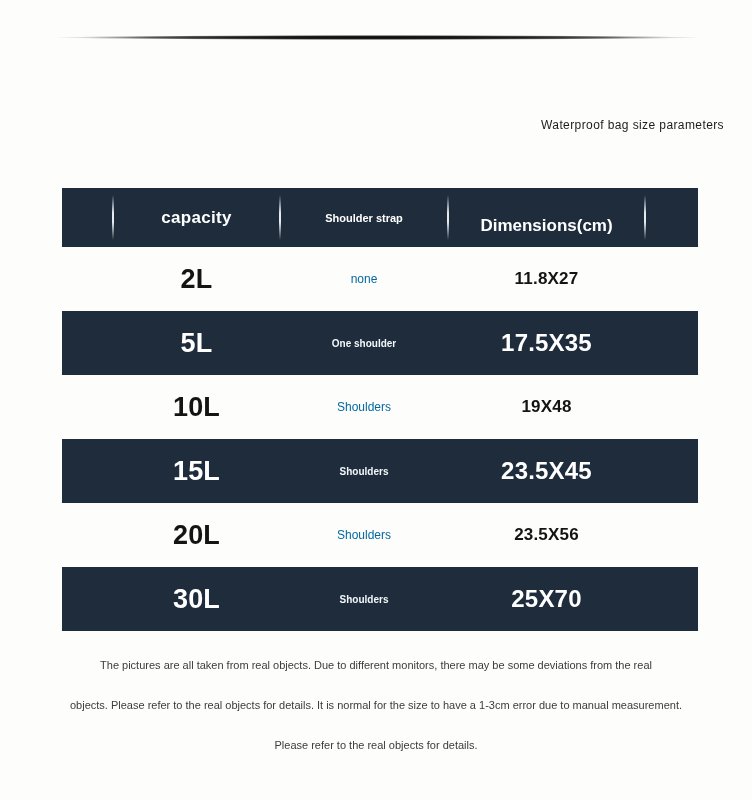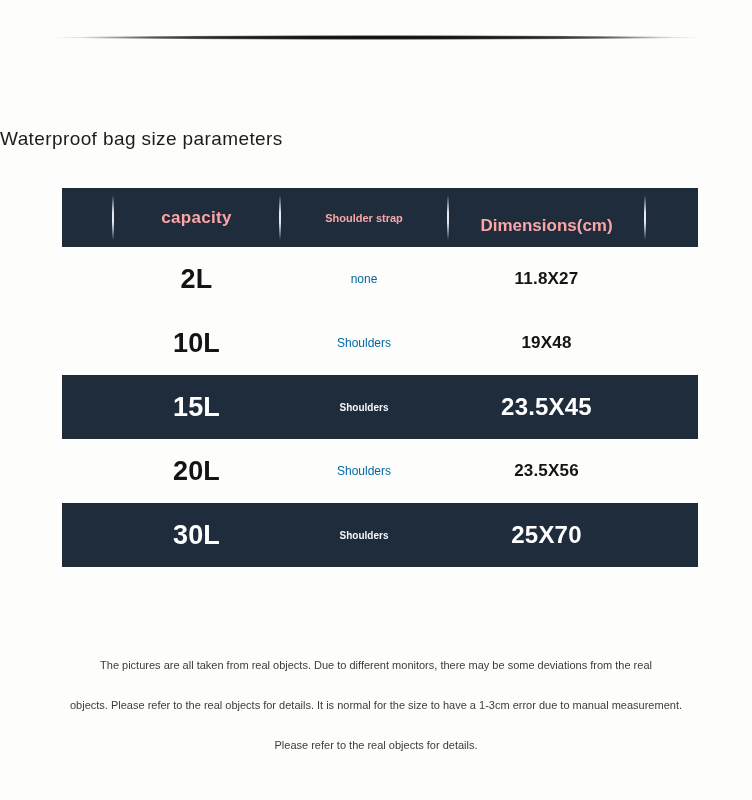--- a/index.html
+++ b/index.html
@@ -22,46 +22,46 @@
     left: 54px;
     top: 35px;
     width: 646px;
     height: 5px;
     background: radial-gradient(ellipse closest-side at center,
       #0e0e0e 0%, #1c1c1c 45%, #555 70%, rgba(150,150,150,0.45) 88%, rgba(150,150,150,0) 100%);
   }
 
   .page-title {
     position: absolute;
-    top: 128px;
+    top: 118px;
     left: 0;
     width: 724px;
-    text-align: left;
-    font-size: 19px;
+    text-align: right;
+    font-size: 12px;
     font-weight: 400;
     color: #1c1c1c;
     letter-spacing: 0.4px;
   }
 
   
   .size-table {
     position: absolute;
     left: 62px;
     top: 188px;
     width: 636px;
   }
   .thead {
     position: relative;
     height: 59px;
     background: #1e2c3c;
     display: grid;
     grid-template-columns: 51px 167px 168px 197px 53px;
     align-items: center;
   }
-  .thead .hcell { text-align: center; color: #fca5a5; }
+  .thead .hcell { text-align: center; color: #ffffff; }
   .hcell.h-capacity   { grid-column: 2; font-size: 17px; font-weight: 600; letter-spacing: 0.3px; }
   .hcell.h-strap      { grid-column: 3; font-size: 11px; font-weight: 700; }
   .hcell.h-dimensions { grid-column: 4; font-size: 17px; font-weight: 600; margin-top: 16px; }
   .vdivider {
     position: absolute;
     top: 7px;
     bottom: 7px;
     width: 2px;
     background: linear-gradient(to bottom,
       rgba(255,255,255,0) 0%, rgba(240,245,250,0.95) 40%,
@@ -124,20 +124,25 @@
       <div class="hcell h-strap">Shoulder strap</div>
       <div class="hcell h-dimensions">Dimensions(cm)</div>
     </div>
     <div id="table-body">
     <div class="trow light">
       <div class="cell c-capacity">2L</div>
       <div class="cell c-strap">none</div>
       <div class="cell c-dimensions">11.8X27</div>
     </div>
 
+    <div class="trow dark">
+      <div class="cell c-capacity">5L</div>
+      <div class="cell c-strap">One shoulder</div>
+      <div class="cell c-dimensions">17.5X35</div>
+    </div>
 
     <div class="trow light">
       <div class="cell c-capacity">10L</div>
       <div class="cell c-strap">Shoulders</div>
       <div class="cell c-dimensions">19X48</div>
     </div>
 
     <div class="trow dark">
       <div class="cell c-capacity">15L</div>
       <div class="cell c-strap">Shoulders</div>

